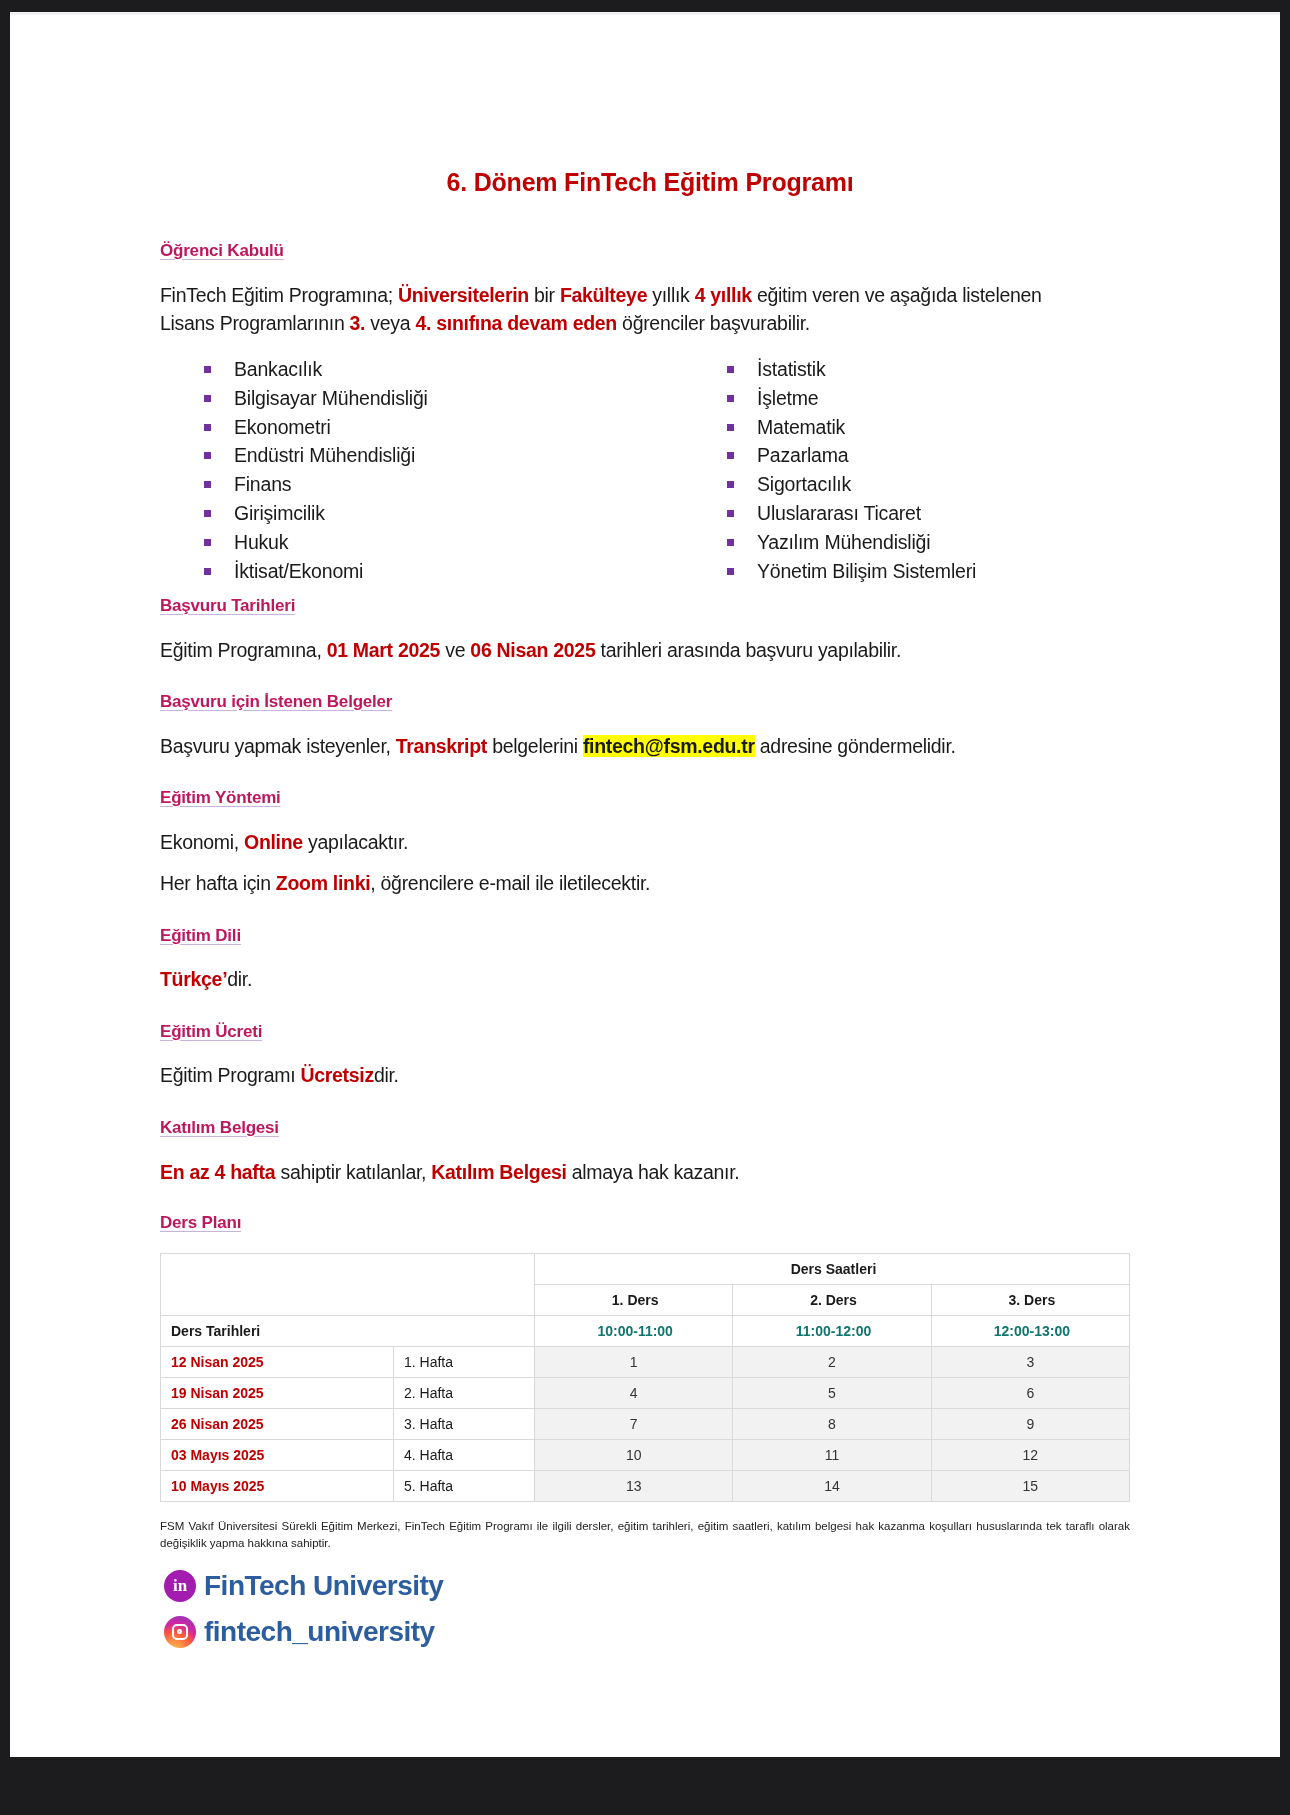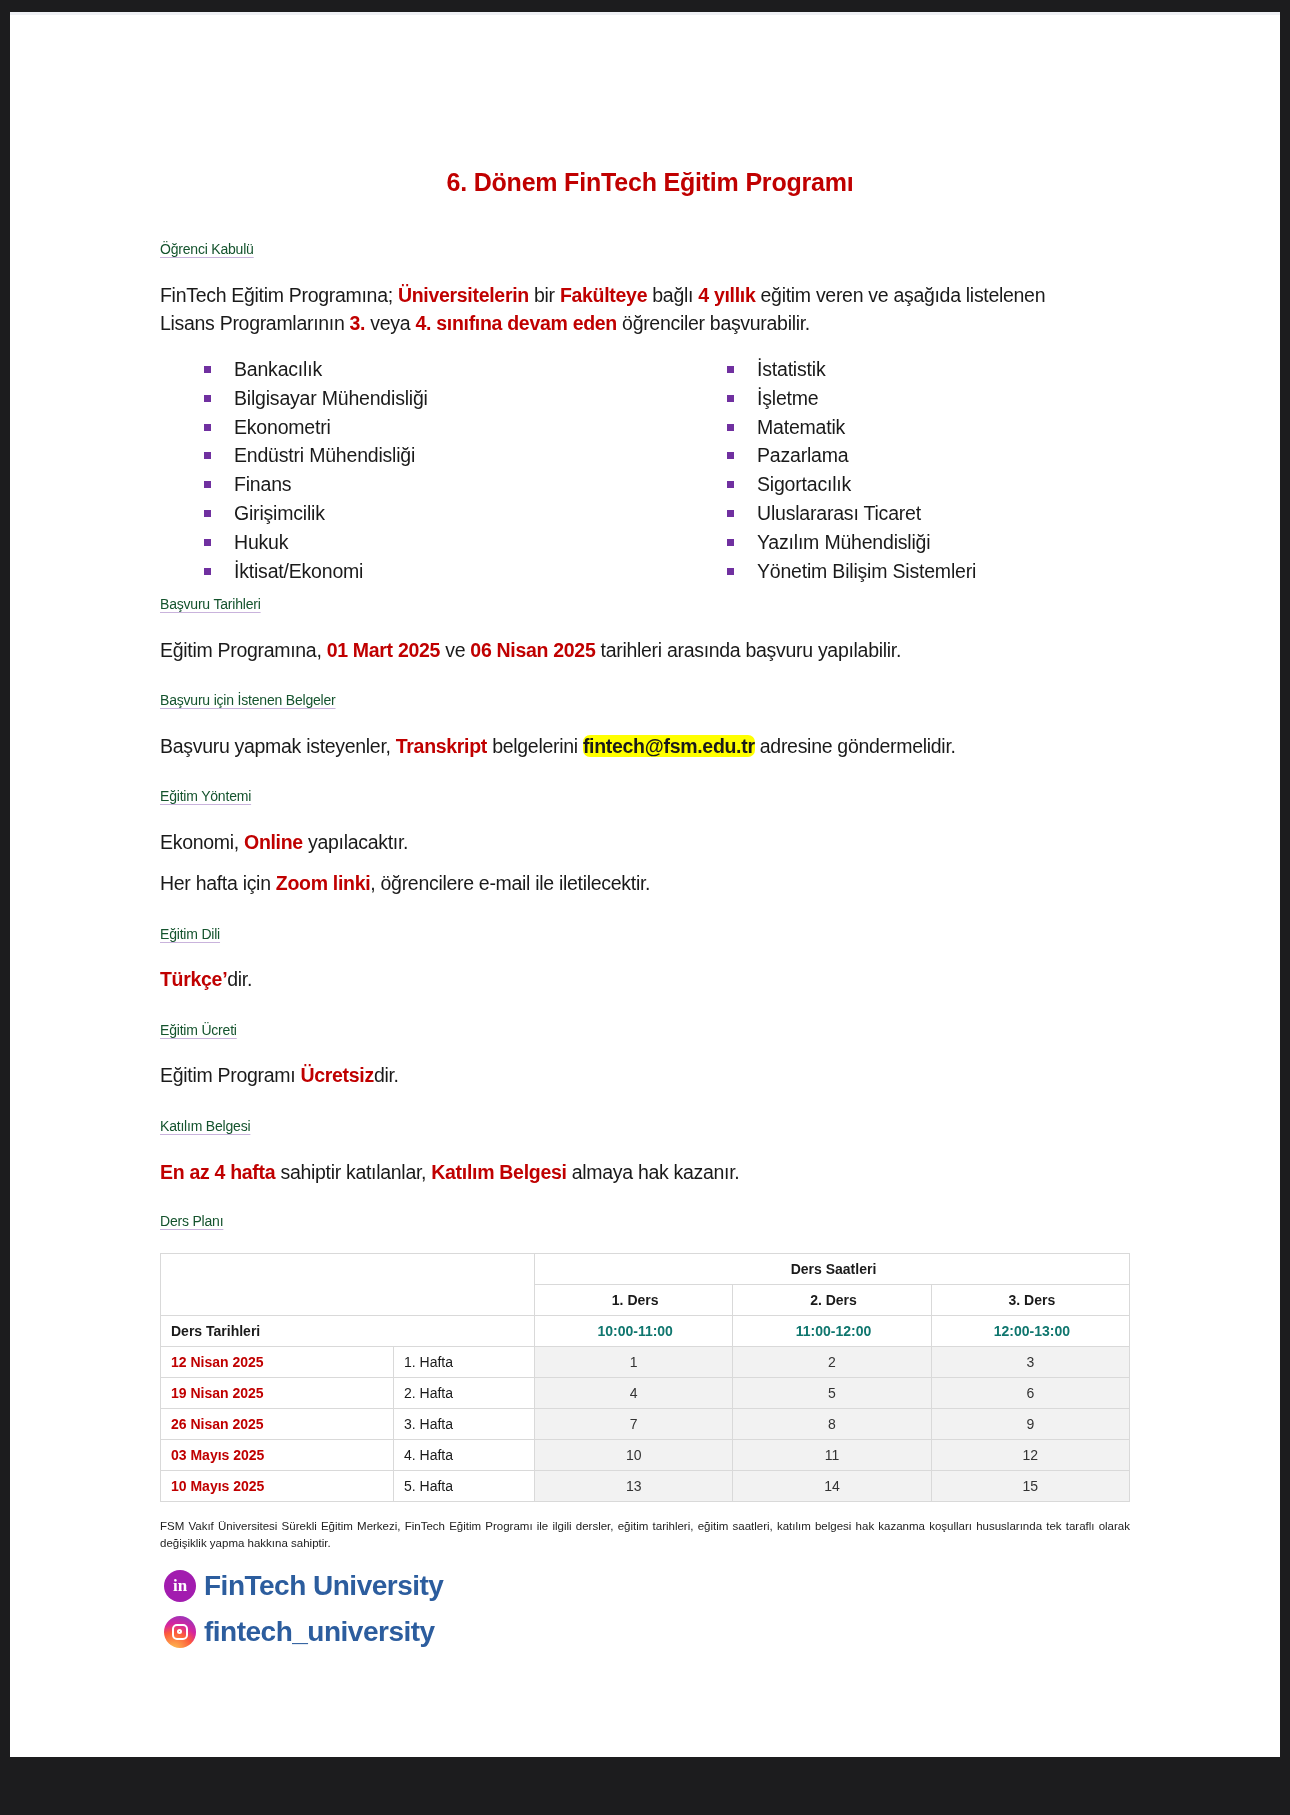--- a/index.html
+++ b/index.html
@@ -10,27 +10,27 @@
   .page {
     position:absolute; left:10px; top:12px; width:1270px; height:1745px;
     background:#ffffff; border-top:3px solid #eef0f4; box-sizing:border-box;
   }
   .content { position:absolute; left:150px; top:0; width:980px; }
   .title {
     position:absolute; left:0; width:980px; top:153px; text-align:center;
     color:#c00000; font-weight:bold; font-size:25px; letter-spacing:-0.2px;
   }
   .h {
-    position:absolute; left:0; color:#14532d; font-weight:normal; font-size:14px;
+    position:absolute; left:0; color:#be185d; font-weight:bold; font-size:17px;
     text-decoration:underline; text-decoration-color:#c9b3dc; text-underline-offset:3px;
     letter-spacing:-0.2px;
   }
   .p { position:absolute; left:0; font-size:19.5px; line-height:28px; white-space:nowrap; letter-spacing:-0.3px; }
   .r { color:#c00000; font-weight:bold; }
-  .hl { background:#ffff00; font-weight:bold;border-radius:7px; }
+  .hl { background:#ffff00; font-weight:bold; }
   ul.list { position:absolute; margin:4px; padding:0; list-style:none; }
   ul.list li { font-size:19.5px; line-height:28.8px; position:relative; padding-left:30px; letter-spacing:-0.2px; }
   ul.list li .bullet {
     position:absolute; left:0; top:11px; width:7px; height:7px; background:#7030a0; display:block;
   }
   table.plan {
     position:absolute; left:0; top:1238px; width:970px; border-collapse:collapse;
     font-size:14px; table-layout:fixed;
   }
   table.plan td { border:1px solid #d9d9d9; height:30px; padding:0 10px; }
@@ -51,21 +51,21 @@
 </head>
 <body>
 
 <div class="page">
   <div class="content">
 
     <div class="title">6. Dönem FinTech Eğitim Programı</div>
 
     <div class="h" style="top:226px">Öğrenci Kabulü</div>
     <div class="p" style="top:266px">
-      <span>FinTech Eğitim Programına; </span><span class="r">Üniversitelerin</span><span> bir </span><span class="r">Fakülteye</span><span> bağlı </span><span class="r">4 yıllık</span><span> eğitim veren ve aşağıda listelenen</span>
+      <span>FinTech Eğitim Programına; </span><span class="r">Üniversitelerin</span><span> bir </span><span class="r">Fakülteye</span><span> yıllık </span><span class="r">4 yıllık</span><span> eğitim veren ve aşağıda listelenen</span>
     </div>
     <div class="p" style="top:294px">
       <span>Lisans Programlarının </span><span class="r">3.</span><span> veya </span><span class="r">4. sınıfına devam eden</span><span> öğrenciler başvurabilir.</span>
     </div>
 
     <ul class="list" style="left:40px; top:336px">
       <li><span class="bullet"></span><span>Bankacılık</span></li>
       <li><span class="bullet"></span><span>Bilgisayar Mühendisliği</span></li>
       <li><span class="bullet"></span><span>Ekonometri</span></li>
       <li><span class="bullet"></span><span>Endüstri Mühendisliği</span></li>

